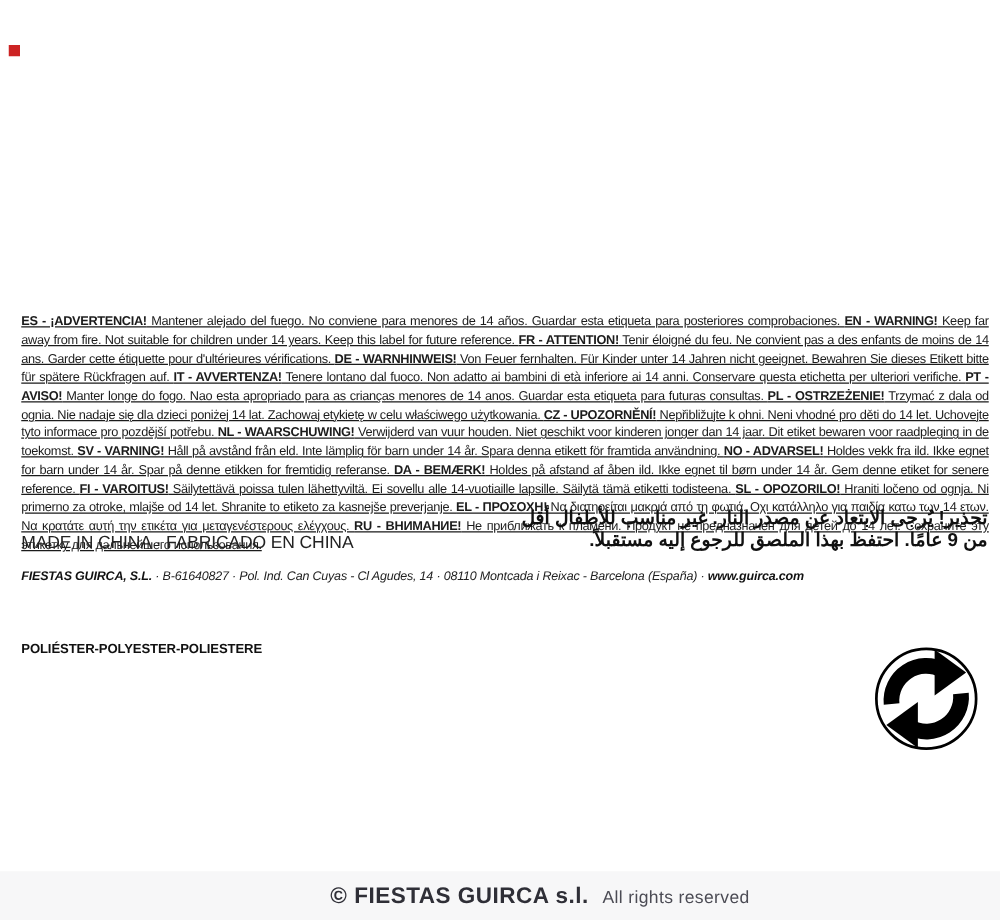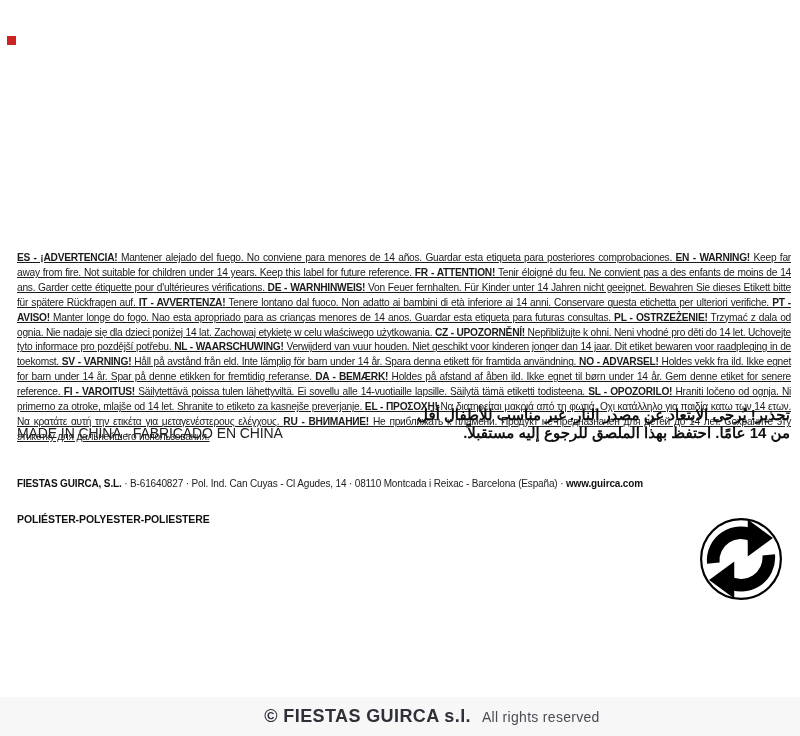--- a/index.html
+++ b/index.html
@@ -34,23 +34,24 @@
     font-weight: bold;
     font-size: 15px; line-height: 18px;
     color: #111111;
   }
   .origin {
     position: absolute; left: 17px; top: 425px;
     font-size: 14px; letter-spacing: -0.1px;
     color: #222222;
   }
   .mfr {
-    position: absolute; left: 17px; top: 478px;
+    position: absolute; left: 17px; top: 456px;
     font-size: 10px; letter-spacing: -0.15px;
     color: #222222;
+    font-style: italic;
   }
   .mfr b { font-weight: bold; color: #111111; }
   .material {
     position: absolute; left: 17px; top: 490px;
     font-size: 10.5px; font-weight: bold;
     letter-spacing: -0.1px;
     color: #111111;
     margin-top: 23px;
   }
   .green-dot {
@@ -80,21 +81,21 @@
 </style>
 </head>
 <body>
 
 <div class="red-marker"></div>
 
 <p class="warning"><b>ES - ¡ADVERTENCIA!</b><span> Mantener alejado del fuego. No conviene para menores de 14 años. Guardar esta etiqueta para posteriores comprobaciones. </span><b>EN - WARNING!</b><span> Keep far away from fire. Not suitable for children under 14 years. Keep this label for future reference. </span><b>FR - ATTENTION!</b><span> Tenir éloigné du feu. Ne convient pas a des enfants de moins de 14 ans. Garder cette étiquette pour d'ultérieures vérifications. </span><b>DE - WARNHINWEIS!</b><span> Von Feuer fernhalten. Für Kinder unter 14 Jahren nicht geeignet. Bewahren Sie dieses Etikett bitte für spätere Rückfragen auf. </span><b>IT - AVVERTENZA!</b><span> Tenere lontano dal fuoco. Non adatto ai bambini di età inferiore ai 14 anni. Conservare questa etichetta per ulteriori verifiche. </span><b>PT - AVISO!</b><span> Manter longe do fogo. Nao esta apropriado para as crianças menores de 14 anos. Guardar esta etiqueta para futuras consultas. </span><b>PL - OSTRZEŻENIE!</b><span> Trzymać z dala od ognia. Nie nadaje się dla dzieci poniżej 14 lat. Zachowaj etykietę w celu właściwego użytkowania. </span><b>CZ - UPOZORNĚNÍ!</b><span> Nepřibližujte k ohni. Neni vhodné pro děti do 14 let. Uchovejte tyto informace pro pozdější potřebu. </span><b>NL - WAARSCHUWING!</b><span> Verwijderd van vuur houden. Niet geschikt voor kinderen jonger dan 14 jaar. Dit etiket bewaren voor raadpleging in de toekomst. </span><b>SV - VARNING!</b><span> Håll på avstånd från eld. Inte lämplig för barn under 14 år. Spara denna etikett för framtida användning. </span><b>NO - ADVARSEL!</b><span> Holdes vekk fra ild. Ikke egnet for barn under 14 år. Spar på denne etikken for fremtidig referanse. </span><b>DA - BEMÆRK!</b><span> Holdes på afstand af åben ild. Ikke egnet til børn under 14 år. Gem denne etiket for senere reference. </span><b>FI - VAROITUS!</b><span> Säilytettävä poissa tulen lähettyviltä. Ei sovellu alle 14-vuotiaille lapsille. Säilytä tämä etiketti todisteena. </span><b>SL - OPOZORILO!</b><span> Hraniti ločeno od ognja. Ni primerno za otroke, mlajše od 14 let. Shranite to etiketo za kasnejše preverjanje. </span><b>EL - ΠΡΟΣΟΧΗ!</b><span> Να διατηρείται μακριά από τη φωτιά. Οχι κατάλληλο για παιδία κατω των 14 ετων. Να κρατάτε αυτή την ετικέτα για μεταγενέστερους ελέγχους. </span><b>RU - ВНИМАНИЕ!</b><span> Не приближать к пламени. Продукт не предназначен для детей до 14 лет. Сохраните эту этикетку для дальнейшего использования.</span></p>
 
 <div class="arabic">
   <div>تحذير! يُرجى الابتعاد عن مصدر النار. غير مناسب للأطفال أقل</div>
-  <div>من 14 عامًا. احتفظ بهذا الملصق للرجوع إليه مستقبلاً.</div>
+  <div>من 9 عامًا. احتفظ بهذا الملصق للرجوع إليه مستقبلاً.</div>
 </div>
 
 <div class="origin">MADE IN CHINA · FABRICADO EN CHINA</div>
 
 <div class="mfr"><b>FIESTAS GUIRCA, S.L.</b><span> · B-61640827 · Pol. Ind. Can Cuyas - Cl Agudes, 14 · 08110 Montcada i Reixac - Barcelona (España) · </span><b>www.guirca.com</b></div>
 
 <div class="material">POLIÉSTER-POLYESTER-POLIESTERE</div>
 
 <div class="green-dot">
   <svg viewBox="0 0 100 100" xmlns="http://www.w3.org/2000/svg" aria-hidden="true">

